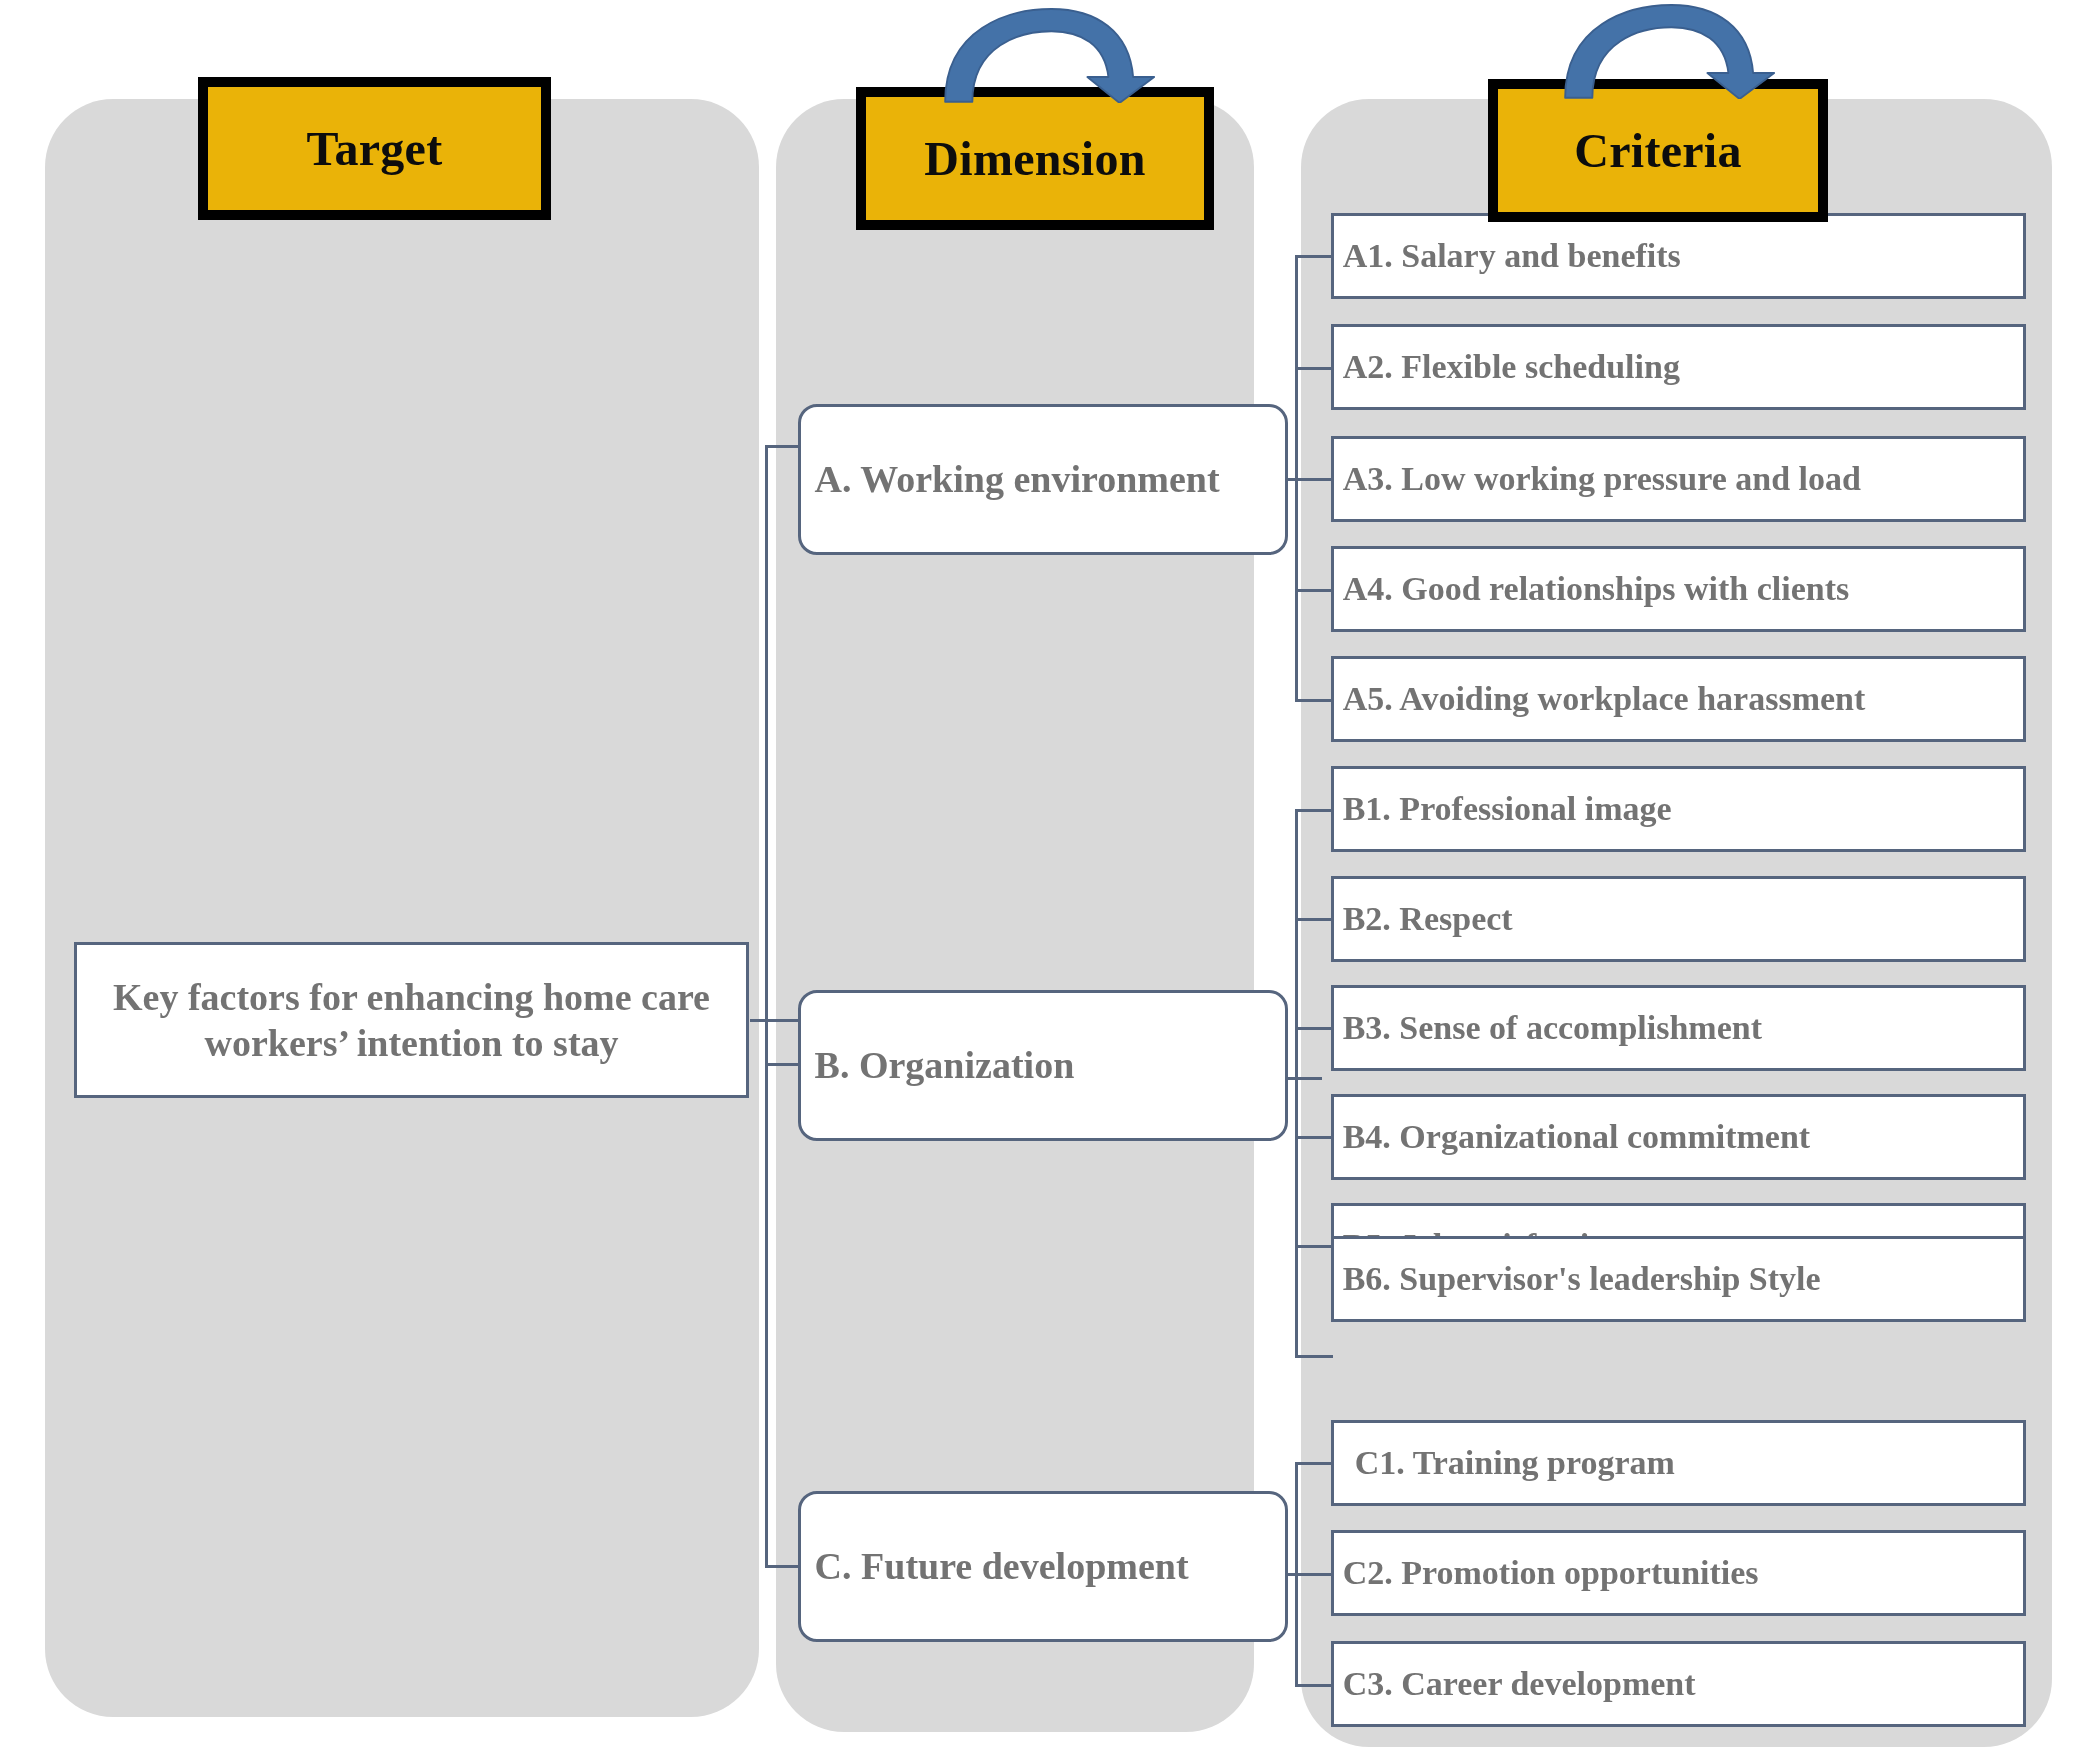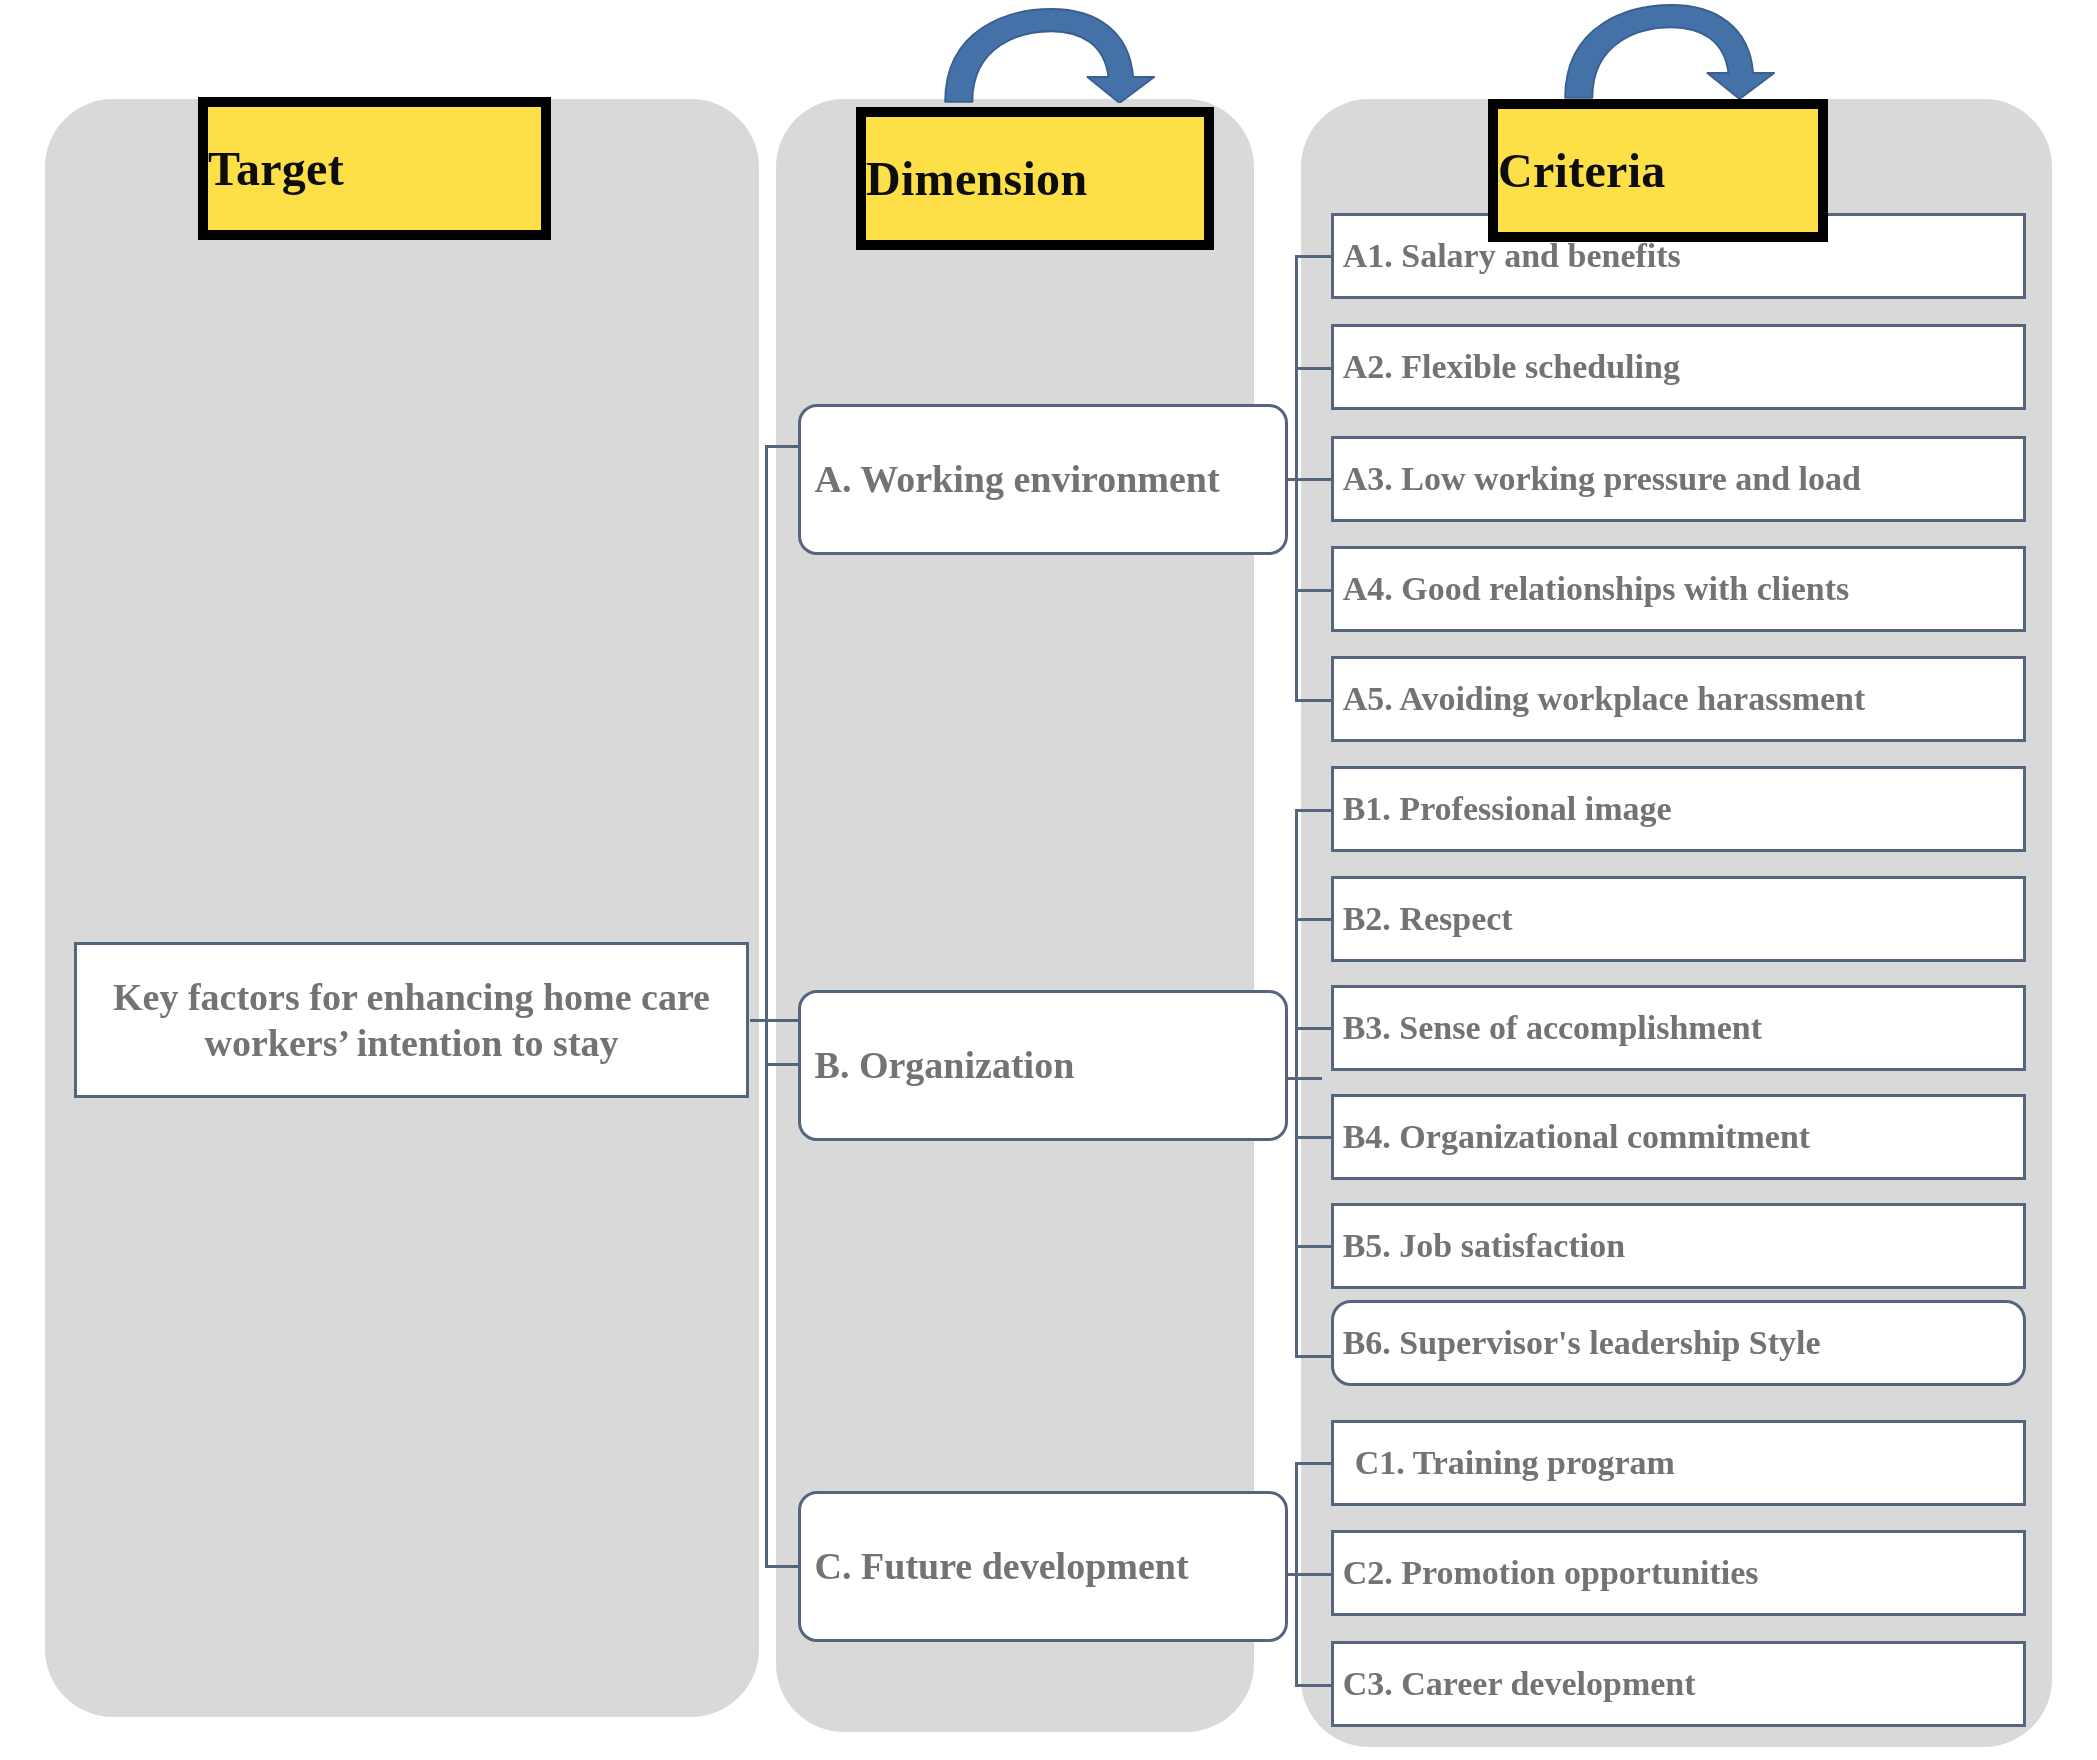--- a/index.html
+++ b/index.html
@@ -24,28 +24,27 @@
     background: #d9d9d9;
     border-radius: 68px;
   }
   #panel-target   { left: 45px;   top: 99px;  width: 714px; height: 1618px; }
   #panel-dimension{ left: 776px; top: 99px;  width: 478px;  height: 1633px; }
   #panel-criteria { left: 1301px; top: 99px;  width: 751px; height: 1648px; }
 
   
   .header-plaque {
     position: absolute;
-    background: #fde047;
+    background: #eab308;
     border: 10.5px solid #000000;
     box-sizing: border-box;
     display: flex;
     align-items: center;
-    justify-content: flex-start;
+    justify-content: center;
     z-index: 6;
-    margin-top: 20px;
   }
   .header-plaque .header-label {
     font-size: 48px;
     font-weight: bold;
     color: #0d0d0d;
     letter-spacing: 0.3px;
     line-height: 1;
     white-space: nowrap;
   }
   #header-target    { left: 198px;  top: 77px; width: 353px; height: 143px; }
@@ -188,21 +187,21 @@
   </div>
   <div class="node node-criteria" style="top:985px;">
     <span class="node-label">B3. Sense of accomplishment</span>
   </div>
   <div class="node node-criteria" style="top:1094px;">
     <span class="node-label">B4. Organizational commitment</span>
   </div>
   <div class="node node-criteria" style="top:1203px;">
     <span class="node-label">B5. Job satisfaction</span>
   </div>
-  <div class="node node-criteria" style="top:1300px;border-radius:20px;">
+  <div class="node node-criteria" style="top:1236px;">
     <span class="node-label">B6. Supervisor's leadership Style</span>
   </div>
 
   <div class="node node-criteria" style="top:1420px;padding-left:12px;">
     <span class="node-label">C1. Training program</span>
   </div>
   <div class="node node-criteria" style="top:1530px;">
     <span class="node-label">C2. Promotion opportunities</span>
   </div>
   <div class="node node-criteria" style="top:1641px;">

